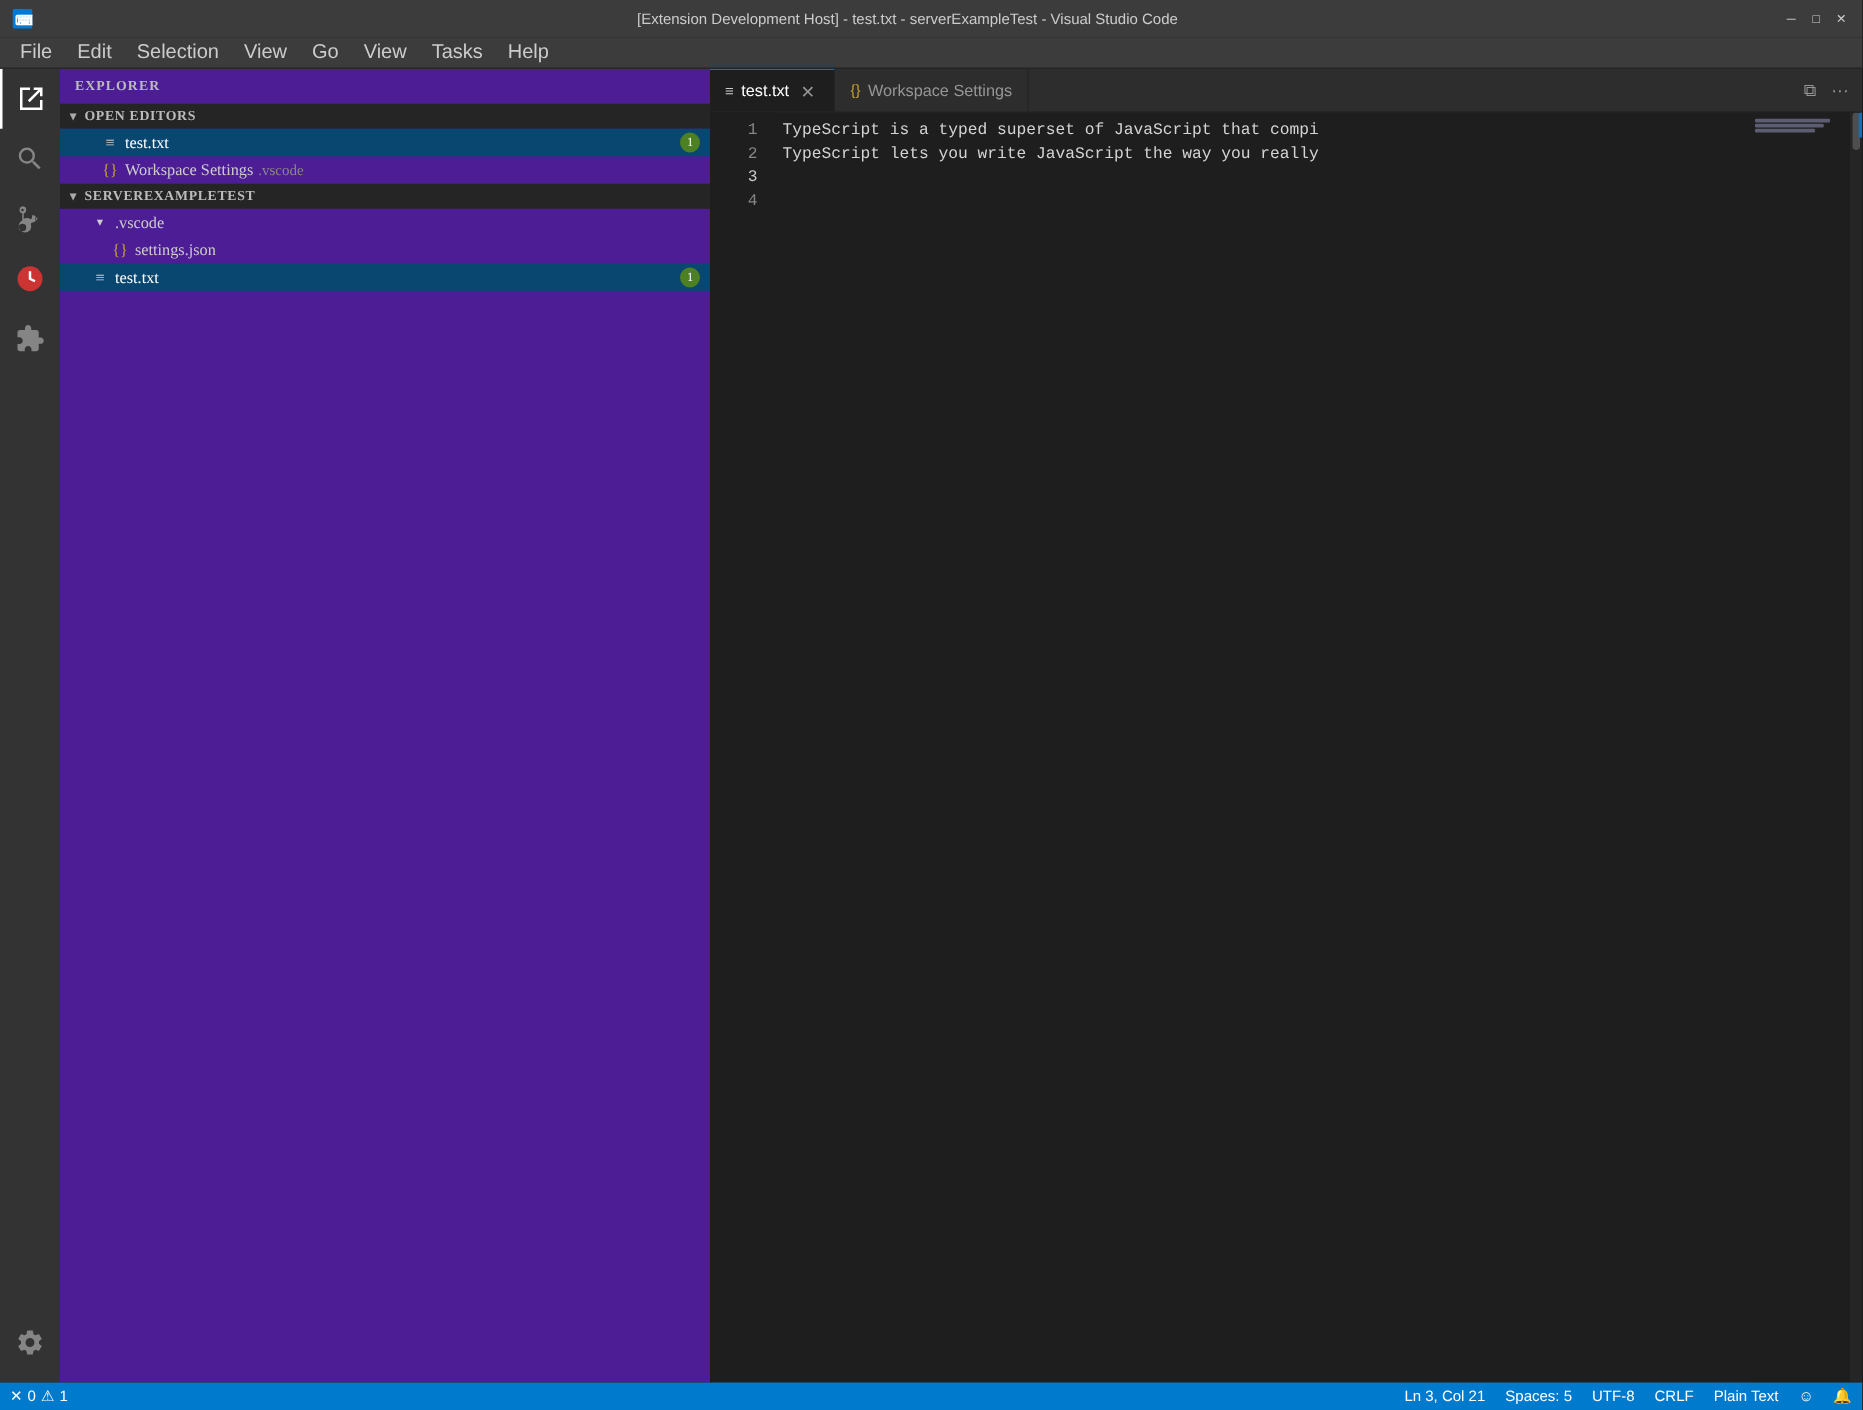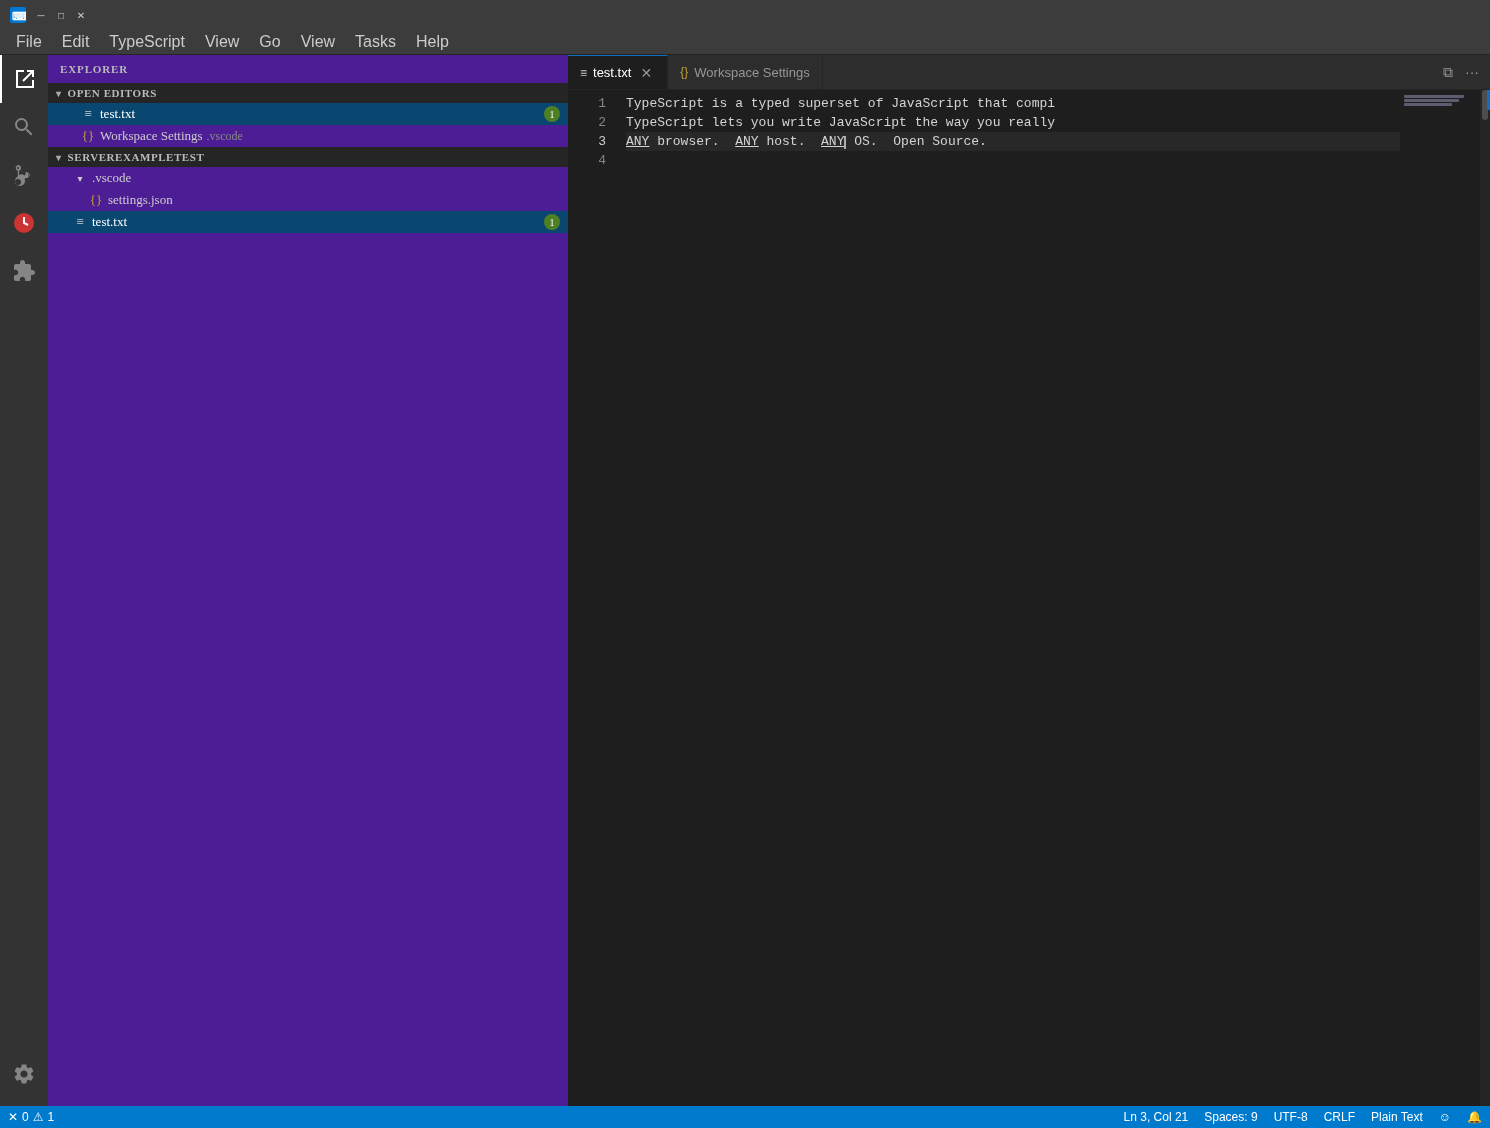--- a/index.html
+++ b/index.html
@@ -376,31 +376,32 @@
     }
   </style>
 </head>
 <body>
 
 <div id="title-bar">
   <svg class="vscode-icon" viewBox="0 0 16 16" fill="none">
     <rect width="16" height="16" rx="2" fill="#0078d4"></rect>
     <text x="2" y="13" font-size="11" fill="white" font-weight="bold">⌨</text>
   </svg>
+  <span style="flex:1;text-align:center;font-size:12px;color:#cccccc;">[Extension Development Host] - test.txt - serverExampleTest - Visual Studio Code</span>
   <div class="window-controls">
     <div class="win-btn">─</div>
     <div class="win-btn">□</div>
     <div class="win-btn">✕</div>
   </div>
 </div>
 
 <div id="menu-bar">
   <span class="menu-item">File</span>
   <span class="menu-item">Edit</span>
-  <span class="menu-item">TypeScript</span>
+  <span class="menu-item">Selection</span>
   <span class="menu-item">View</span>
   <span class="menu-item">Go</span>
   <span class="menu-item">View</span>
   <span class="menu-item">Tasks</span>
   <span class="menu-item">Help</span>
 </div>
 
 <div id="main">
 
   <div id="activity-bar">
@@ -497,21 +498,20 @@
     <div id="editor-content">
       <div id="line-numbers">
         <div>1</div>
         <div>2</div>
         <div style="color:#cccccc;">3</div>
         <div>4</div>
       </div>
       <div id="code-content">
         <div class="code-line">TypeScript is a typed superset of JavaScript that compi</div>
         <div class="code-line">TypeScript lets you write JavaScript the way you really</div>
-        <div class="code-line highlighted-line"><span class="text-underline">ANY</span> browser.&nbsp; <span class="text-underline">ANY</span> host.&nbsp; <span class="text-underline">ANY</span><span class="cursor"></span> OS.&nbsp; Open Source.</div>
         <div class="code-line"></div>
       </div>
 
       <div id="minimap">
         <div class="minimap-lines">
           <div class="minimap-line" style="width:60px;background:#8888aa;"></div>
           <div class="minimap-line" style="width:55px;background:#8888aa;"></div>
           <div class="minimap-line" style="width:48px;background:#8888aa;"></div>
         </div>
       </div>
@@ -531,21 +531,21 @@
       <span>0</span>
       <span>⚠</span>
       <span>1</span>
     </div>
   </div>
   <div class="status-right">
     <div class="status-item">
       <span>Ln 3, Col 21</span>
     </div>
     <div class="status-item">
-      <span>Spaces: 9</span>
+      <span>Spaces: 5</span>
     </div>
     <div class="status-item">
       <span>UTF-8</span>
     </div>
     <div class="status-item">
       <span>CRLF</span>
     </div>
     <div class="status-item">
       <span>Plain Text</span>
     </div>

